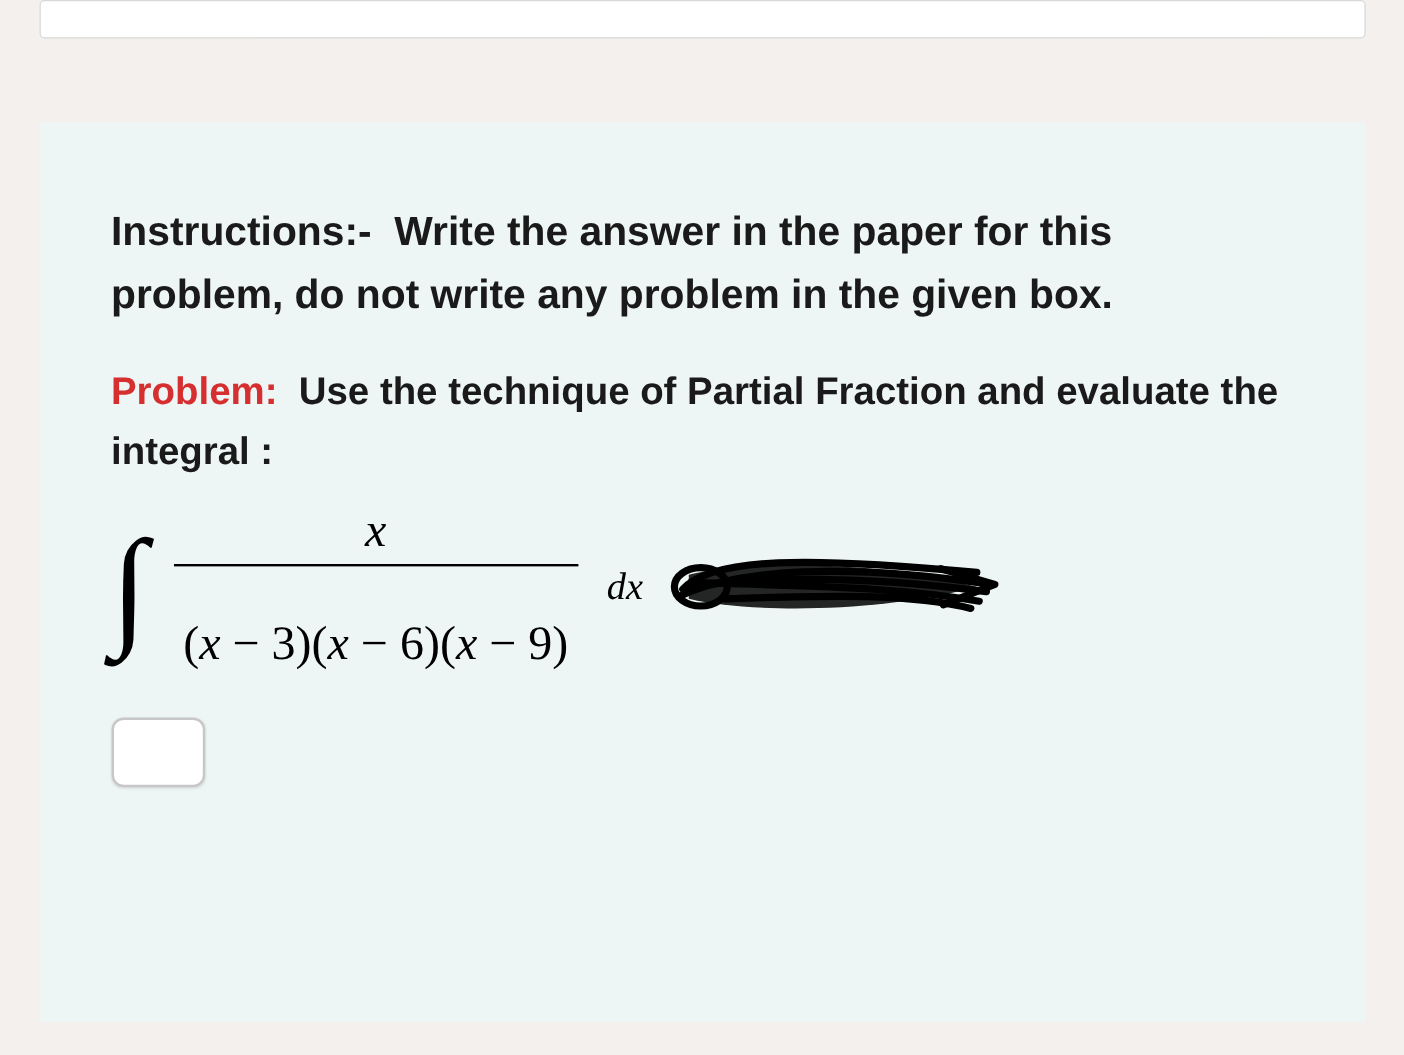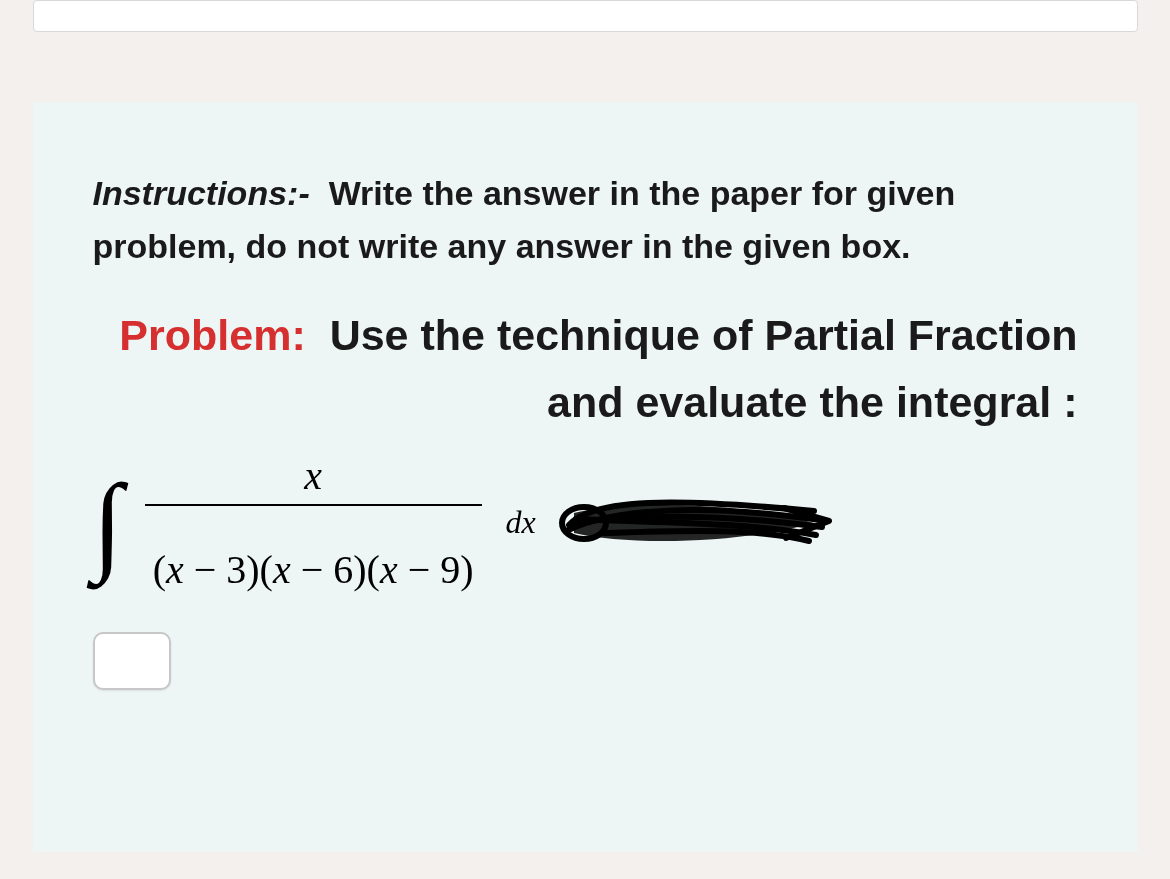--- a/index.html
+++ b/index.html
@@ -33,28 +33,26 @@
   }
   .instructions {
     font-size: 34px;
     font-weight: 700;
     color: #1a1a1a;
     line-height: 1.55;
     margin-bottom: 30px;
   }
   .instructions .label {
     font-weight: 700;
-    font-style: italic;
   }
   .problem-line {
-    font-size: 43px;
+    font-size: 32px;
     font-weight: 700;
     color: #1a1a1a;
     line-height: 1.55;
-    text-align: right;
   }
   .problem-label {
     color: #d62f2f;
     font-weight: 700;
   }
   .integral-row {
     display: flex;
     align-items: center;
     margin-top: 18px;
     gap: 18px;
@@ -117,21 +115,21 @@
 <body>
 
 <div class="outer">
 
   <div class="topbox"></div>
 
   <div class="content">
 
     <div class="instructions">
       <span class="label">Instructions:-</span>
-      &nbsp;<span>Write the answer in the paper for given problem, do not write any answer in the given box.</span>
+      &nbsp;<span>Write the answer in the paper for this problem, do not write any problem in the given box.</span>
     </div>
 
     <div class="problem-line">
       <span class="problem-label">Problem:</span>
       &nbsp;<span>Use the technique of Partial Fraction and evaluate the integral :</span>
     </div>
 
     <div class="integral-row">
       <span class="integral-sign">∫</span>
       <span class="fraction">

